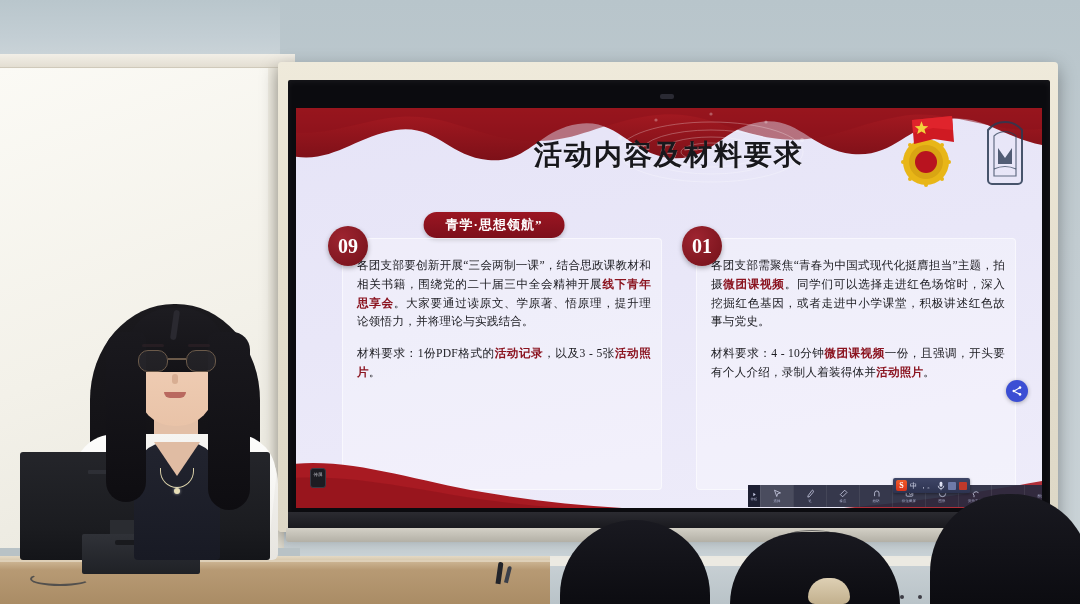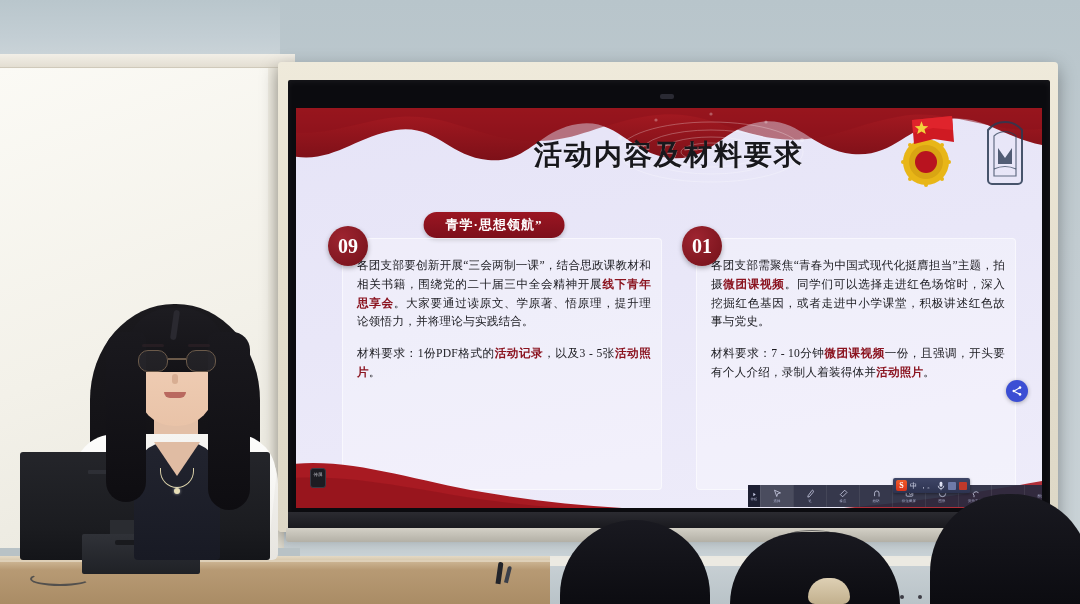--- a/index.html
+++ b/index.html
@@ -451,21 +451,21 @@
         </div>
       </div>
 
       <div class="col">
         <div class="numbadge">01</div>
         <div class="card">
           <p class="ptxt">
             <span>各团支部需聚焦“青春为中国式现代化挺膺担当”主题，拍摄</span><span class="hl">微团课视频</span><span>。同学们可以选择走进红色场馆时，深入挖掘红色基因，或者走进中小学课堂，积极讲述红色故事与党史。</span>
           </p>
           <p class="ptxt">
-            <span>材料要求：7 - 10分钟</span><span class="hl">微团课视频</span><span>一份，且强调，开头要有个人介绍，录制人着装得体并</span><span class="hl">活动照片</span><span>。</span>
+            <span>材料要求：4 - 10分钟</span><span class="hl">微团课视频</span><span>一份，且强调，开头要有个人介绍，录制人着装得体并</span><span class="hl">活动照片</span><span>。</span>
           </p>
         </div>
       </div>
 
     </div>
 
     <svg class="wave-bottom" viewBox="0 0 756 70" preserveAspectRatio="none">
       <path d="M0,24 C60,18 120,40 190,52 C260,64 330,70 400,70 L0,70 Z" fill="#a81a22"></path>
       <path d="M0,38 C70,34 130,52 210,62 C260,68 300,70 340,70 L0,70 Z" fill="#8d121b" opacity=".6"></path>
       <path d="M520,70 C600,66 680,54 756,40 L756,70 Z" fill="#a81a22" opacity=".9"></path>

